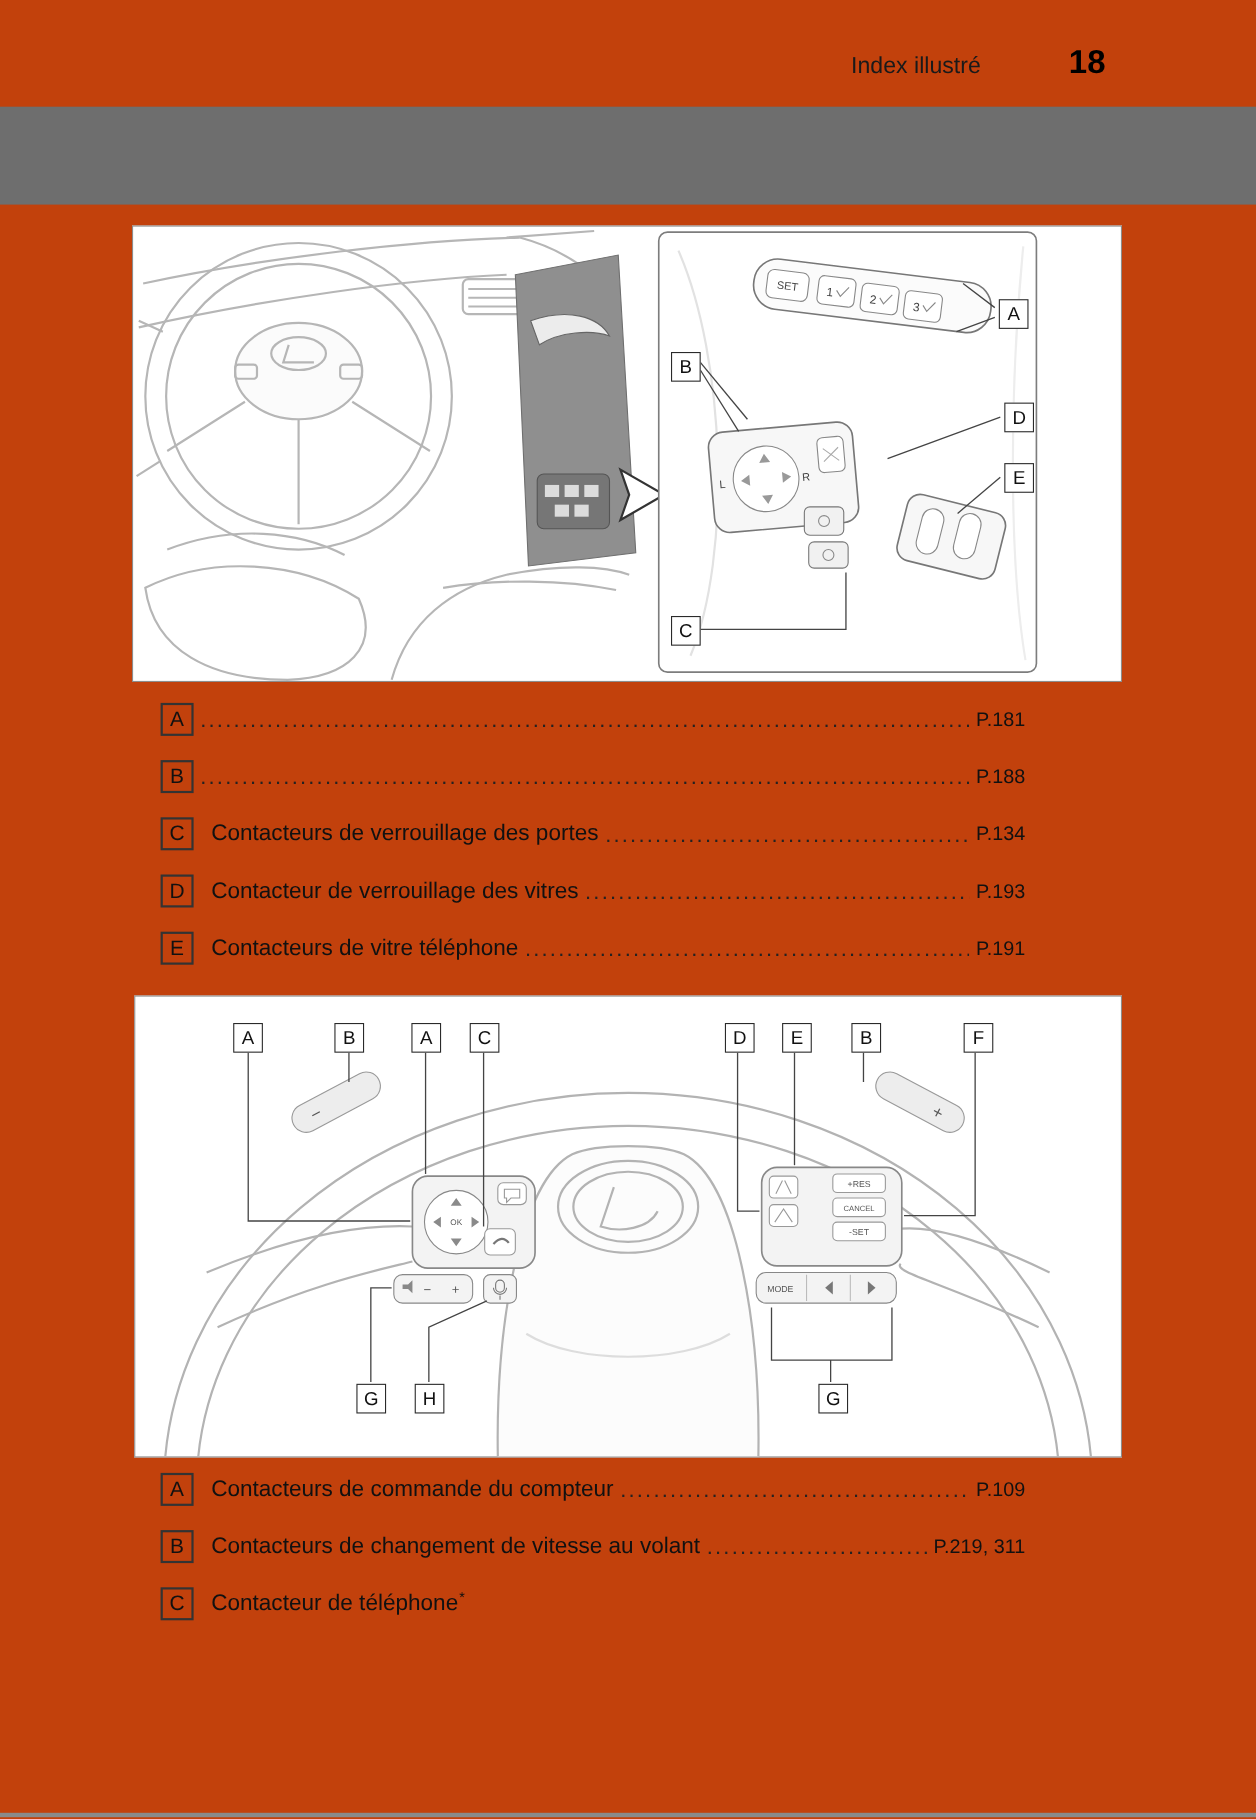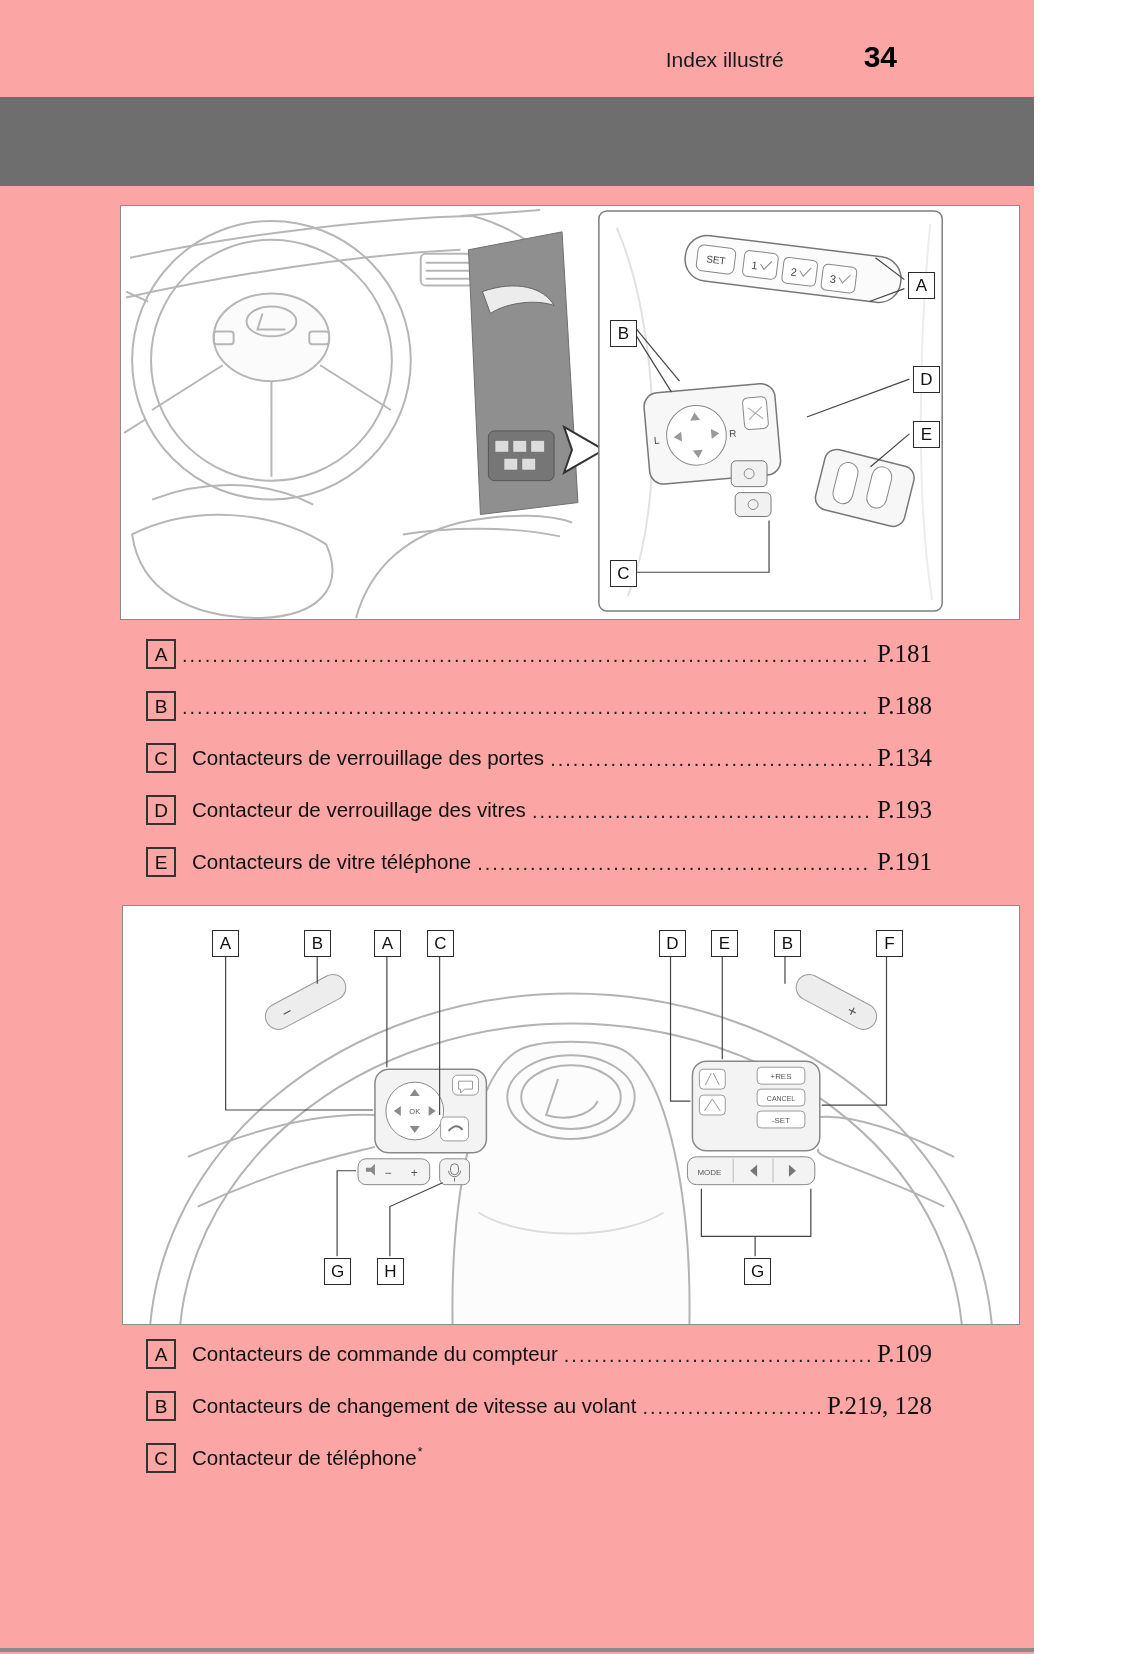--- a/index.html
+++ b/index.html
@@ -1,21 +1,21 @@
 <!DOCTYPE html>
 <html><head>
 <meta charset="utf-8">
 <style>
   * { box-sizing: border-box; margin: 0; padding: 0; }
   html,body { background:#fff; }
   .page {
     position: relative;
-    width: 1034px;
+    width: 1142px;
     height: 1654px;
-    background: #fca5a5;
+    background: #c2410c;
     font-family: "Liberation Sans", sans-serif;
     color: #111;
     overflow: hidden;
   }
   
   .header { position:absolute; top:0; left:0; right:0; height:97px; }
   .header-inner { position:absolute; right:137px; top:40px; display:flex; align-items:baseline; gap:80px; }
   .header-title { font-size:21px; color:#1a1a1a; }
   .header-page  { font-size:30px; font-weight:bold; color:#000; }
   
@@ -43,33 +43,33 @@
     border:2px solid #333; display:flex; align-items:center; justify-content:center;
     font-size:19px; line-height:1;
   }
   .ltext { margin-left:16px; font-size:20.5px; white-space:nowrap; }
   .leader { flex:1 1 auto; overflow:hidden; height:22px; margin:0 6px; position:relative; }
   .leader::before {
     content:"......................................................................................................................................................";
     position:absolute; left:0; bottom:-2px;
     font-size:20px; letter-spacing:2px; color:#222; white-space:nowrap;
   }
-  .lpage { font-size:25px; white-space:nowrap;font-family:Liberation Serif, serif; }
+  .lpage { font-size:18px; white-space:nowrap; }
   .sup { font-size:13px; position:relative; top:-7px; margin-left:1px; }
   .footer-rule { position:absolute; left:0; right:0; bottom:2px; height:4px; background:#8a8a8a; }
 </style>
 </head>
 <body>
 
 <div class="page">
 
   <div class="header">
     <div class="header-inner">
       <span class="header-title">Index illustré</span>
-      <span class="header-page">34</span>
+      <span class="header-page">18</span>
     </div>
   </div>
 
   <div class="banner"></div>
 
   <div class="fig fig1">
     <svg viewBox="0 0 900 415">
 
       <g stroke="#b6b6b6" stroke-width="2" fill="none">
         <path d="M8,52 C120,28 260,12 352,10"></path>
@@ -296,21 +296,21 @@
     <div class="legend-row">
       <span class="lbox">A</span>
       <span class="ltext">Contacteurs de commande du compteur</span>
       <span class="leader"></span>
       <span class="lpage">P.109</span>
     </div>
     <div class="legend-row">
       <span class="lbox">B</span>
       <span class="ltext">Contacteurs de changement de vitesse au volant</span>
       <span class="leader"></span>
-      <span class="lpage">P.219, 128</span>
+      <span class="lpage">P.219, 311</span>
     </div>
     <div class="legend-row">
       <span class="lbox">C</span>
       <span class="ltext">Contacteur de téléphone</span>
       <span class="sup">*</span>
     </div>
   </div>
 
   <div class="footer-rule"></div>
 </div>

